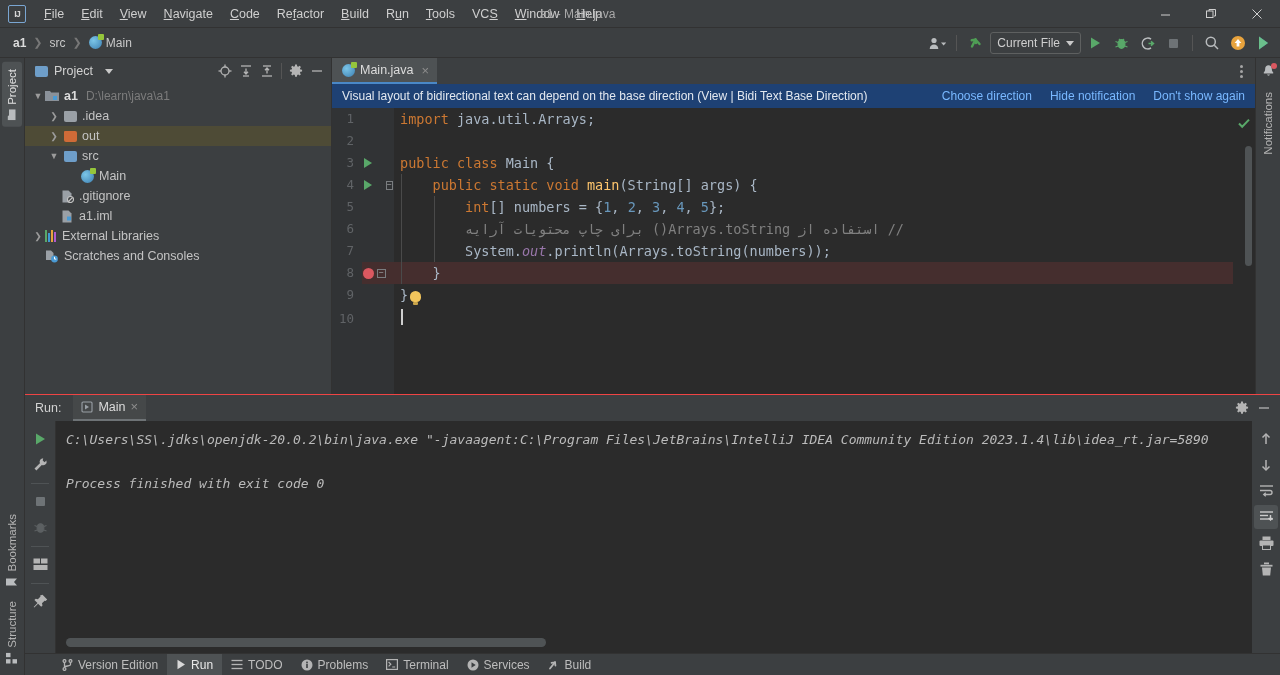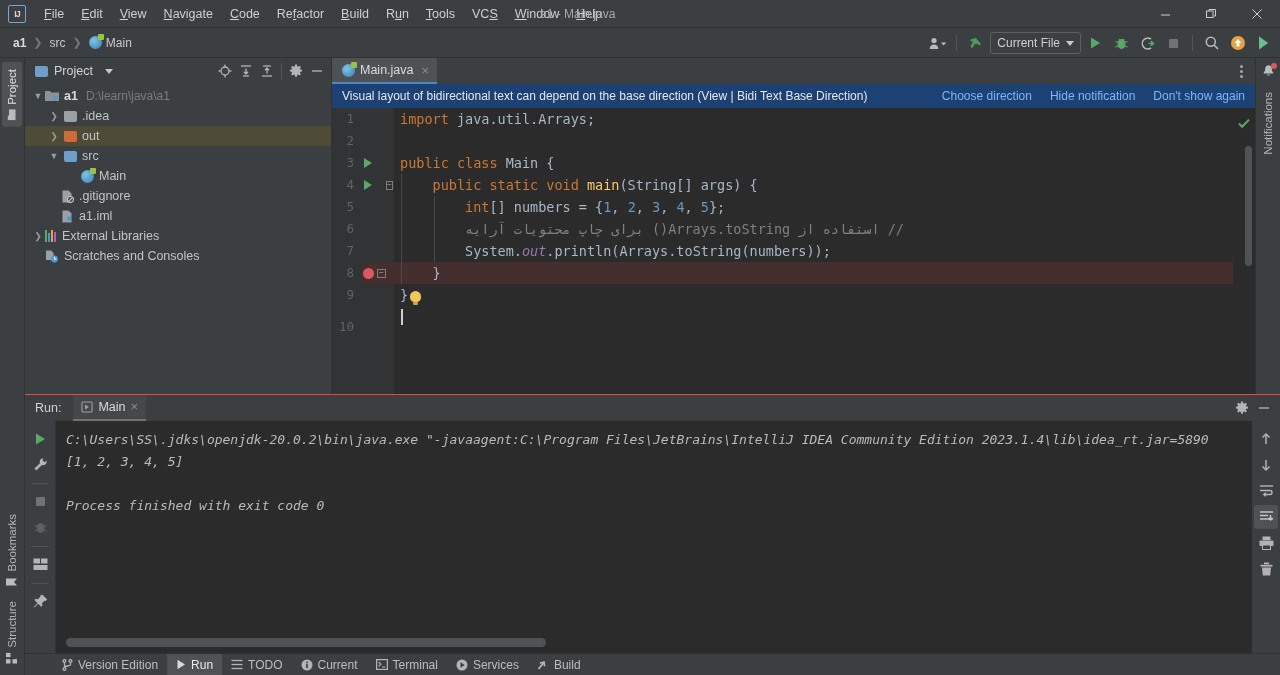--- a/index.html
+++ b/index.html
@@ -490,21 +490,21 @@
           <div class="gutter">
             <div class="gln" style="top:0px">1</div>
             <div class="gln" style="top:22px">2</div>
             <div class="gln" style="top:44px">3</div>
             <div class="gln" style="top:66px">4</div>
             <div class="gln" style="top:88px">5</div>
             <div class="gln" style="top:110px">6</div>
             <div class="gln" style="top:132px">7</div>
             <div class="gln" style="top:154px">8</div>
             <div class="gln" style="top:176px">9</div>
-            <div class="gln" style="top:208px">10</div>
+            <div class="gln" style="top:200px">10</div>
 
             <div class="gmark" style="top:44px">
                 <span class="run-tri"></span>
               </div>
             <div class="gmark" style="top:66px">
                 <span class="run-tri"></span>
                 <span class="fold">−</span>
               </div>
             <div class="gmark" style="top:154px;background:#452e2e;left:30px;width:32px;">
                 <span class="bp"></span>
@@ -616,21 +616,20 @@
           <div class="rsep"></div>
           <div class="rbtn">
             <svg width="15" height="15" viewBox="0 0 15 15" fill="#b4b4b4">
                 <path d="M9.5 0.8l4.7 4.7-1.6 1.6-1-.4-2.6 2.6.5 2.2-1.3 1.3-3.1-3.1-3.8 3.8-.6-.6 3.8-3.8L1.4 6 2.7 4.7l2.2.5 2.6-2.6-.4-1z"></path>
               </svg>
           </div>
         </div>
 
         <div class="console mono">
           <div class="cline">C:\Users\SS\.jdks\openjdk-20.0.2\bin\java.exe "-javaagent:C:\Program Files\JetBrains\IntelliJ IDEA Community Edition 2023.1.4\lib\idea_rt.jar=5890</div>
-          <div class="cline">[1, 2, 3, 4, 5]</div>
           <div class="cline"></div>
           <div class="cline">Process finished with exit code 0</div>
           <div class="hscroll"></div>
         </div>
 
         <div class="runbar2">
           <div class="rbtn">
             <svg width="14" height="14" viewBox="0 0 14 14" stroke="#b4b4b4" stroke-width="1.5" fill="none">
                 <line x1="7" y1="12" x2="7" y2="2"></line>
                 <path d="M3.5 5.5L7 2l3.5 3.5"></path>
@@ -698,21 +697,21 @@
             <line x1="0.5" y1="9.5" x2="11.5" y2="9.5"></line>
           </svg>
         <span>TODO</span>
       </div>
       <div class="btab">
         <svg width="12" height="12" viewBox="0 0 12 12">
             <circle cx="6" cy="6" r="5.5" fill="#b4b4b4"></circle>
             <rect x="5.2" y="4.8" width="1.6" height="4.2" fill="#3c3f41"></rect>
             <rect x="5.2" y="2.6" width="1.6" height="1.6" fill="#3c3f41"></rect>
           </svg>
-        <span>Current</span>
+        <span>Problems</span>
       </div>
       <div class="btab">
         <svg width="12" height="11" viewBox="0 0 12 11" fill="none" stroke="#b4b4b4" stroke-width="1.2">
             <rect x="0.6" y="0.6" width="10.8" height="9.8"></rect>
             <path d="M2.6 3l2.2 2.2-2.2 2.2M6.2 8h3"></path>
           </svg>
         <span>Terminal</span>
       </div>
       <div class="btab">
         <svg width="12" height="12" viewBox="0 0 12 12">

